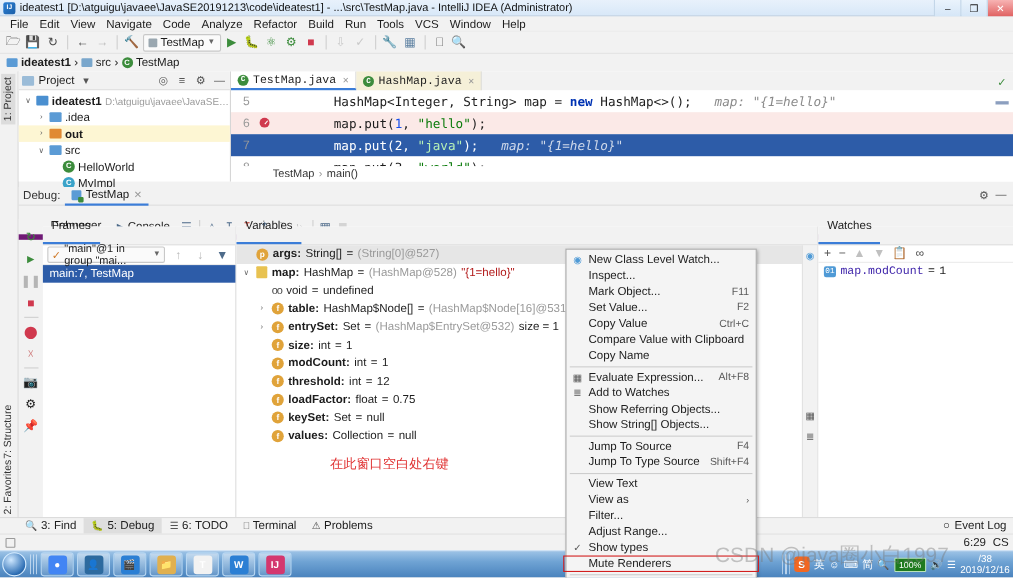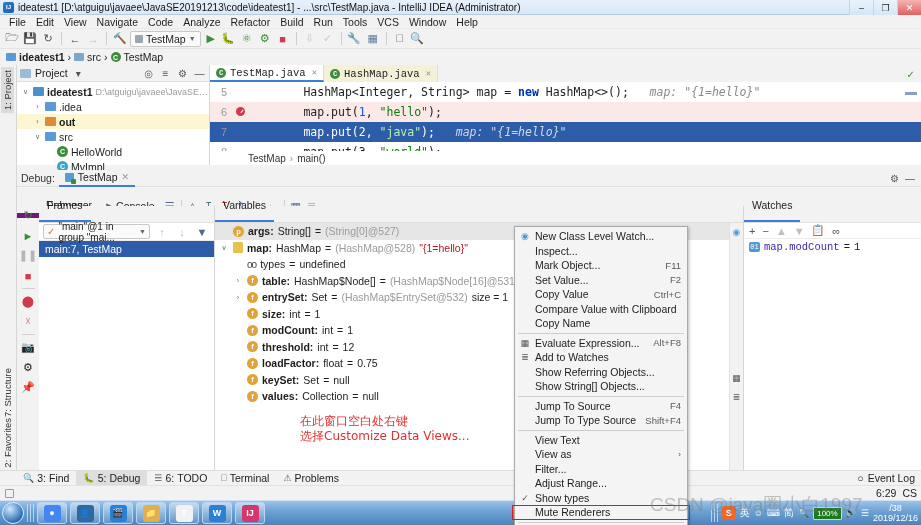--- a/index.html
+++ b/index.html
@@ -539,21 +539,21 @@
               <span class="mapic"></span>
               <span class="vname">map:</span> 
               <span class="vtype">HashMap</span> 
               <span>=</span> 
               <span class="vref">(HashMap@528)</span> 
               <span class="vstr">"{1=hello}"</span>
             </div>
             <div class="vrow" style="padding-left:18px">
     <span class="vexp"></span>
               <span style="font-size:10px;color:#444;letter-spacing:-1px">oo</span>
-              <span class="vtype">types</span> 
+              <span class="vtype">void</span> 
               <span>=</span> 
               <span class="vval">undefined</span>
             </div>
             <div class="vrow" style="padding-left:18px">
     <span class="vexp">›</span>
               <span class="vbadge f">f</span>
               <span class="vname">table:</span> 
               <span class="vtype">HashMap$Node[]</span> 
               <span>=</span> 
               <span class="vref">(HashMap$Node[16]@531)</span>
@@ -644,21 +644,20 @@
     <span>=</span>
     <span>1</span>
             </div>
           </div>
       </div>
     </div>
   </div>
 
   <div class="annot">
     <div>在此窗口空白处右键</div>
-    <div>选择Customize Data Views...</div>
   </div>
 
   <div class="ctxmenu" id="ctxmenu">
       <div class="mi">
     <span class="mic"><span style="color:#4f9ad6">◉</span></span>
     <span class="mlabel">New Class Level Watch...</span>
 
   </div>
       <div class="mi">
     <span class="mic"></span>

